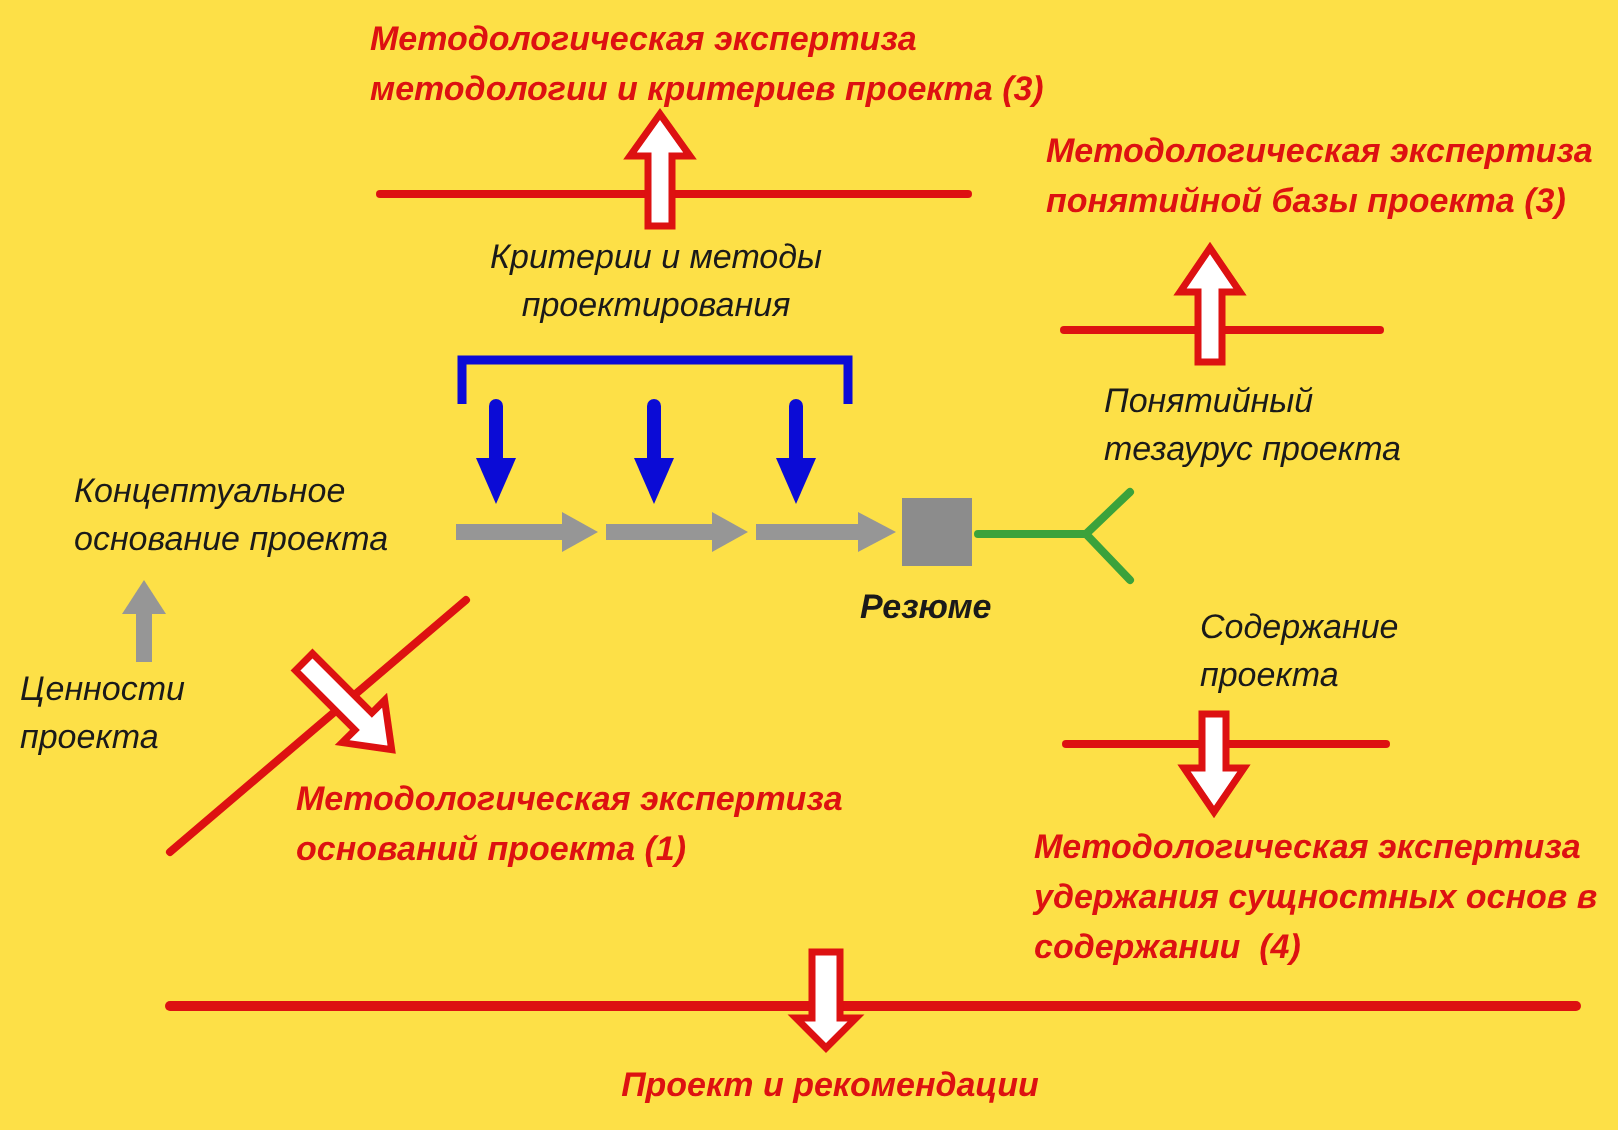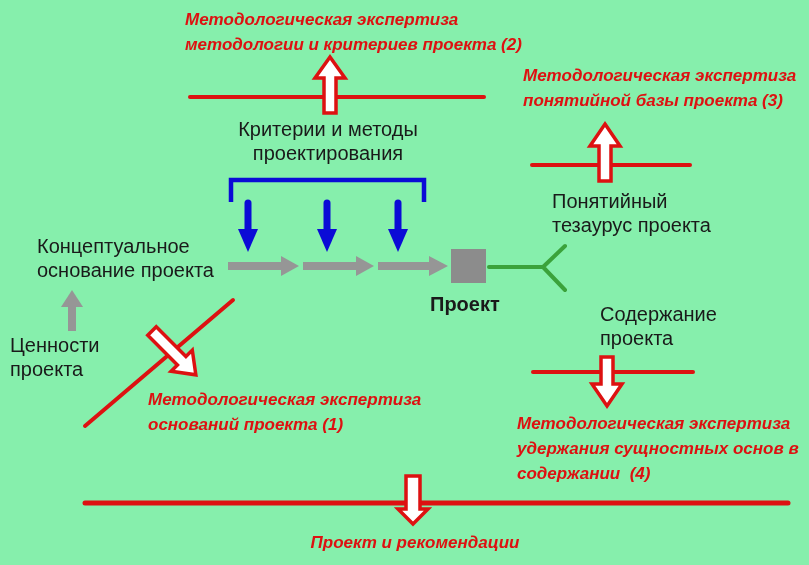--- a/index.html
+++ b/index.html
@@ -1,22 +1,22 @@
 <!DOCTYPE html>
 <html style="--red: #DD1111; --blue: #0B0BD6; --gray: #969696; --square-gray: #8C8C8C; --green: #3BA23B; --text-black: #1A1A1A;"><head>
 <meta charset="utf-8">
 <style>
   html,body{margin:0;padding:0;background:#ffffff;}
   .canvas{
-    position:relative;width:809px;height:565px;background:#86efac;overflow:hidden;
+    position:relative;width:809px;height:565px;background:#fde047;overflow:hidden;
     font-family:"Liberation Sans",sans-serif;
   }
   .canvas svg{position:absolute;left:0;top:0;}
   .txt{position:absolute;white-space:nowrap;}
-  .black{color:var(--text-black,#1a1a1a);font-size:20px;line-height:24px;}
+  .black{color:var(--text-black,#1a1a1a);font-size:17px;line-height:24px;font-style:italic;}
   .red{color:var(--red,#dd1111);font-size:17px;line-height:25px;font-weight:bold;font-style:italic;}
   .bold{font-weight:bold;}
   .center{text-align:center;}
 
   
   .lr{stroke:var(--red,#dd1111);stroke-width:4;stroke-linecap:round;fill:none;}
   .lr5{stroke-width:5;}
   .ha{fill:#ffffff;stroke:var(--red,#dd1111);stroke-width:3.5;stroke-linejoin:miter;}
   .lb{stroke:var(--blue,#0b0bd6);stroke-width:4.5;fill:none;}
   .sb{stroke:var(--blue,#0b0bd6);stroke-width:7;stroke-linecap:round;fill:none;}
@@ -64,21 +64,21 @@
     <rect class="sq" x="451" y="249" width="35" height="34"></rect>
 
     <line class="lg" x1="72" y1="331" x2="72" y2="307"></line>
     <polygon class="fg" points="61,307 83,307 72,290"></polygon>
 
     <path class="gr" d="M489 267 L543 267 M543 267 L565 246 M543 267 L565 290"></path>
   </svg>
 
   <div class="txt red" style="left:185px;top:7px;">
     <div>Методологическая экспертиза</div>
-    <div>методологии и критериев проекта (2)</div>
+    <div>методологии и критериев проекта (3)</div>
   </div>
 
   <div class="txt red" style="left:523px;top:63px;">
     <div>Методологическая экспертиза</div>
     <div>понятийной базы проекта (3)</div>
   </div>
 
   <div class="txt red" style="left:148px;top:387px;">
     <div>Методологическая экспертиза</div>
     <div>оснований проекта (1)</div>
@@ -113,16 +113,16 @@
     <div>Понятийный</div>
     <div>тезаурус проекта</div>
   </div>
 
   <div class="txt black" style="left:552px;top:302px;margin-left:48px;">
     <div>Содержание</div>
     <div>проекта</div>
   </div>
 
   <div class="txt black bold" style="left:430px;top:292px;">
-    <div>Проект</div>
+    <div>Резюме</div>
   </div>
 
 </div>
 
 </body></html>

